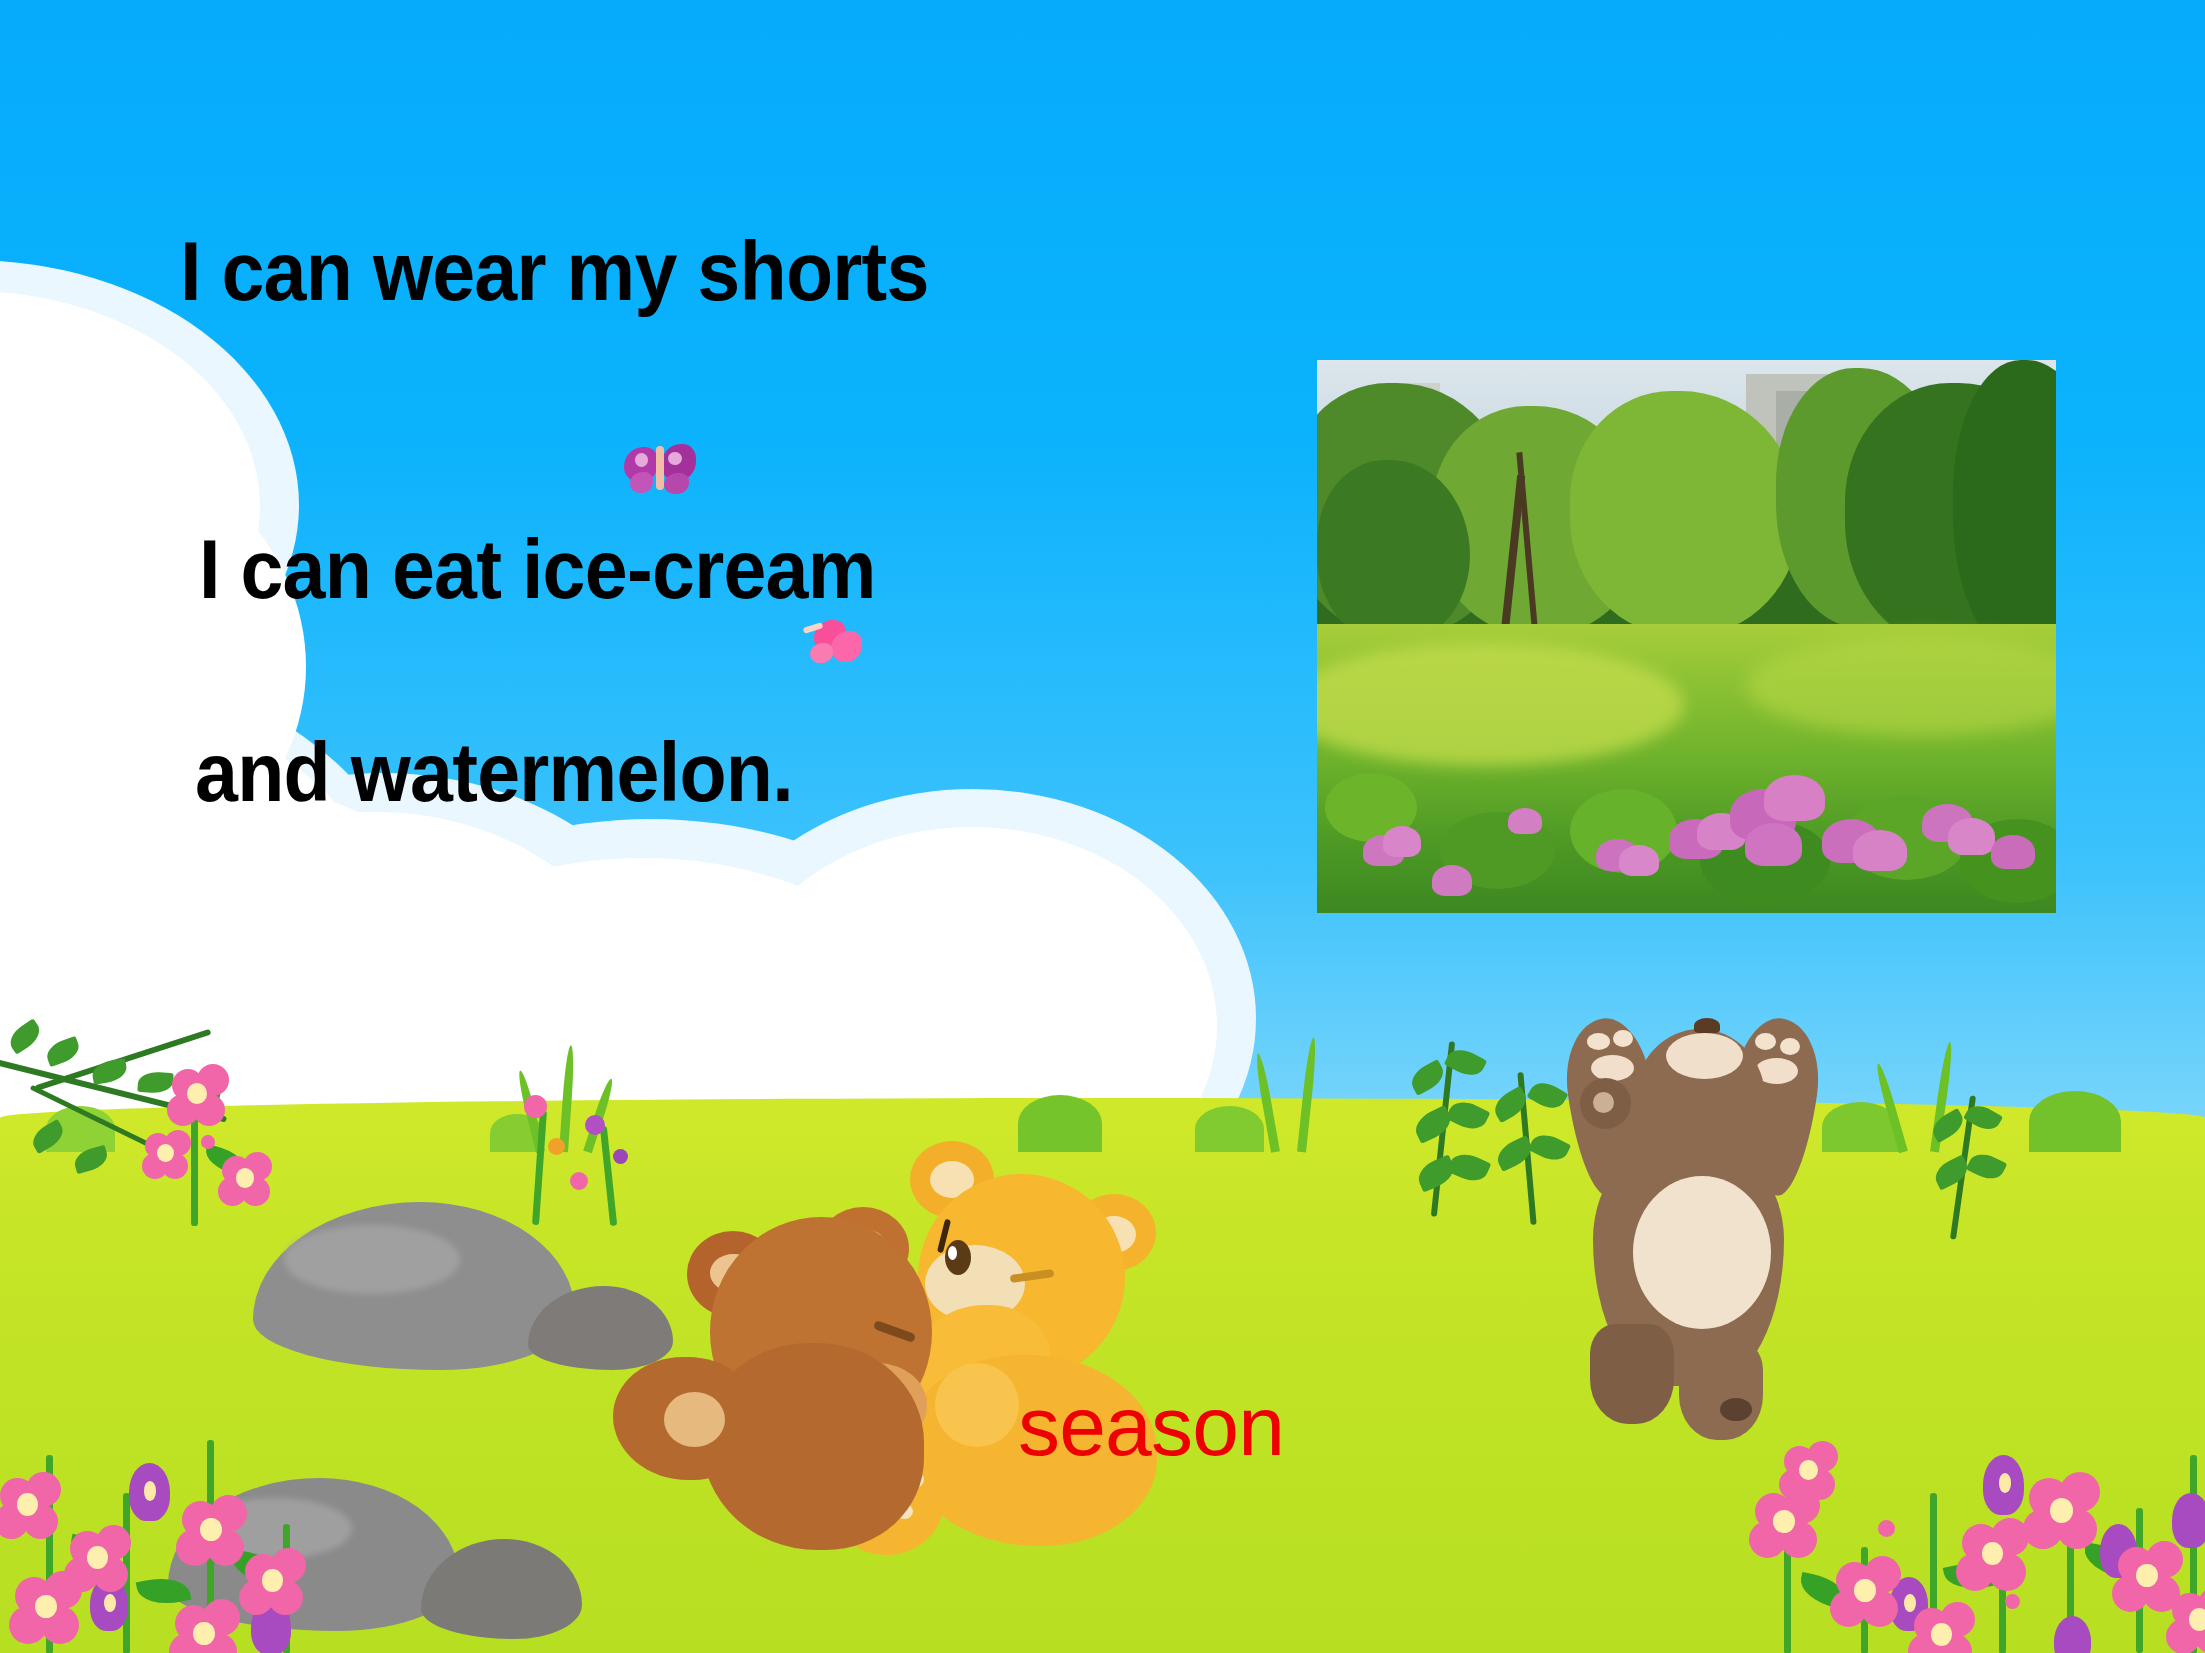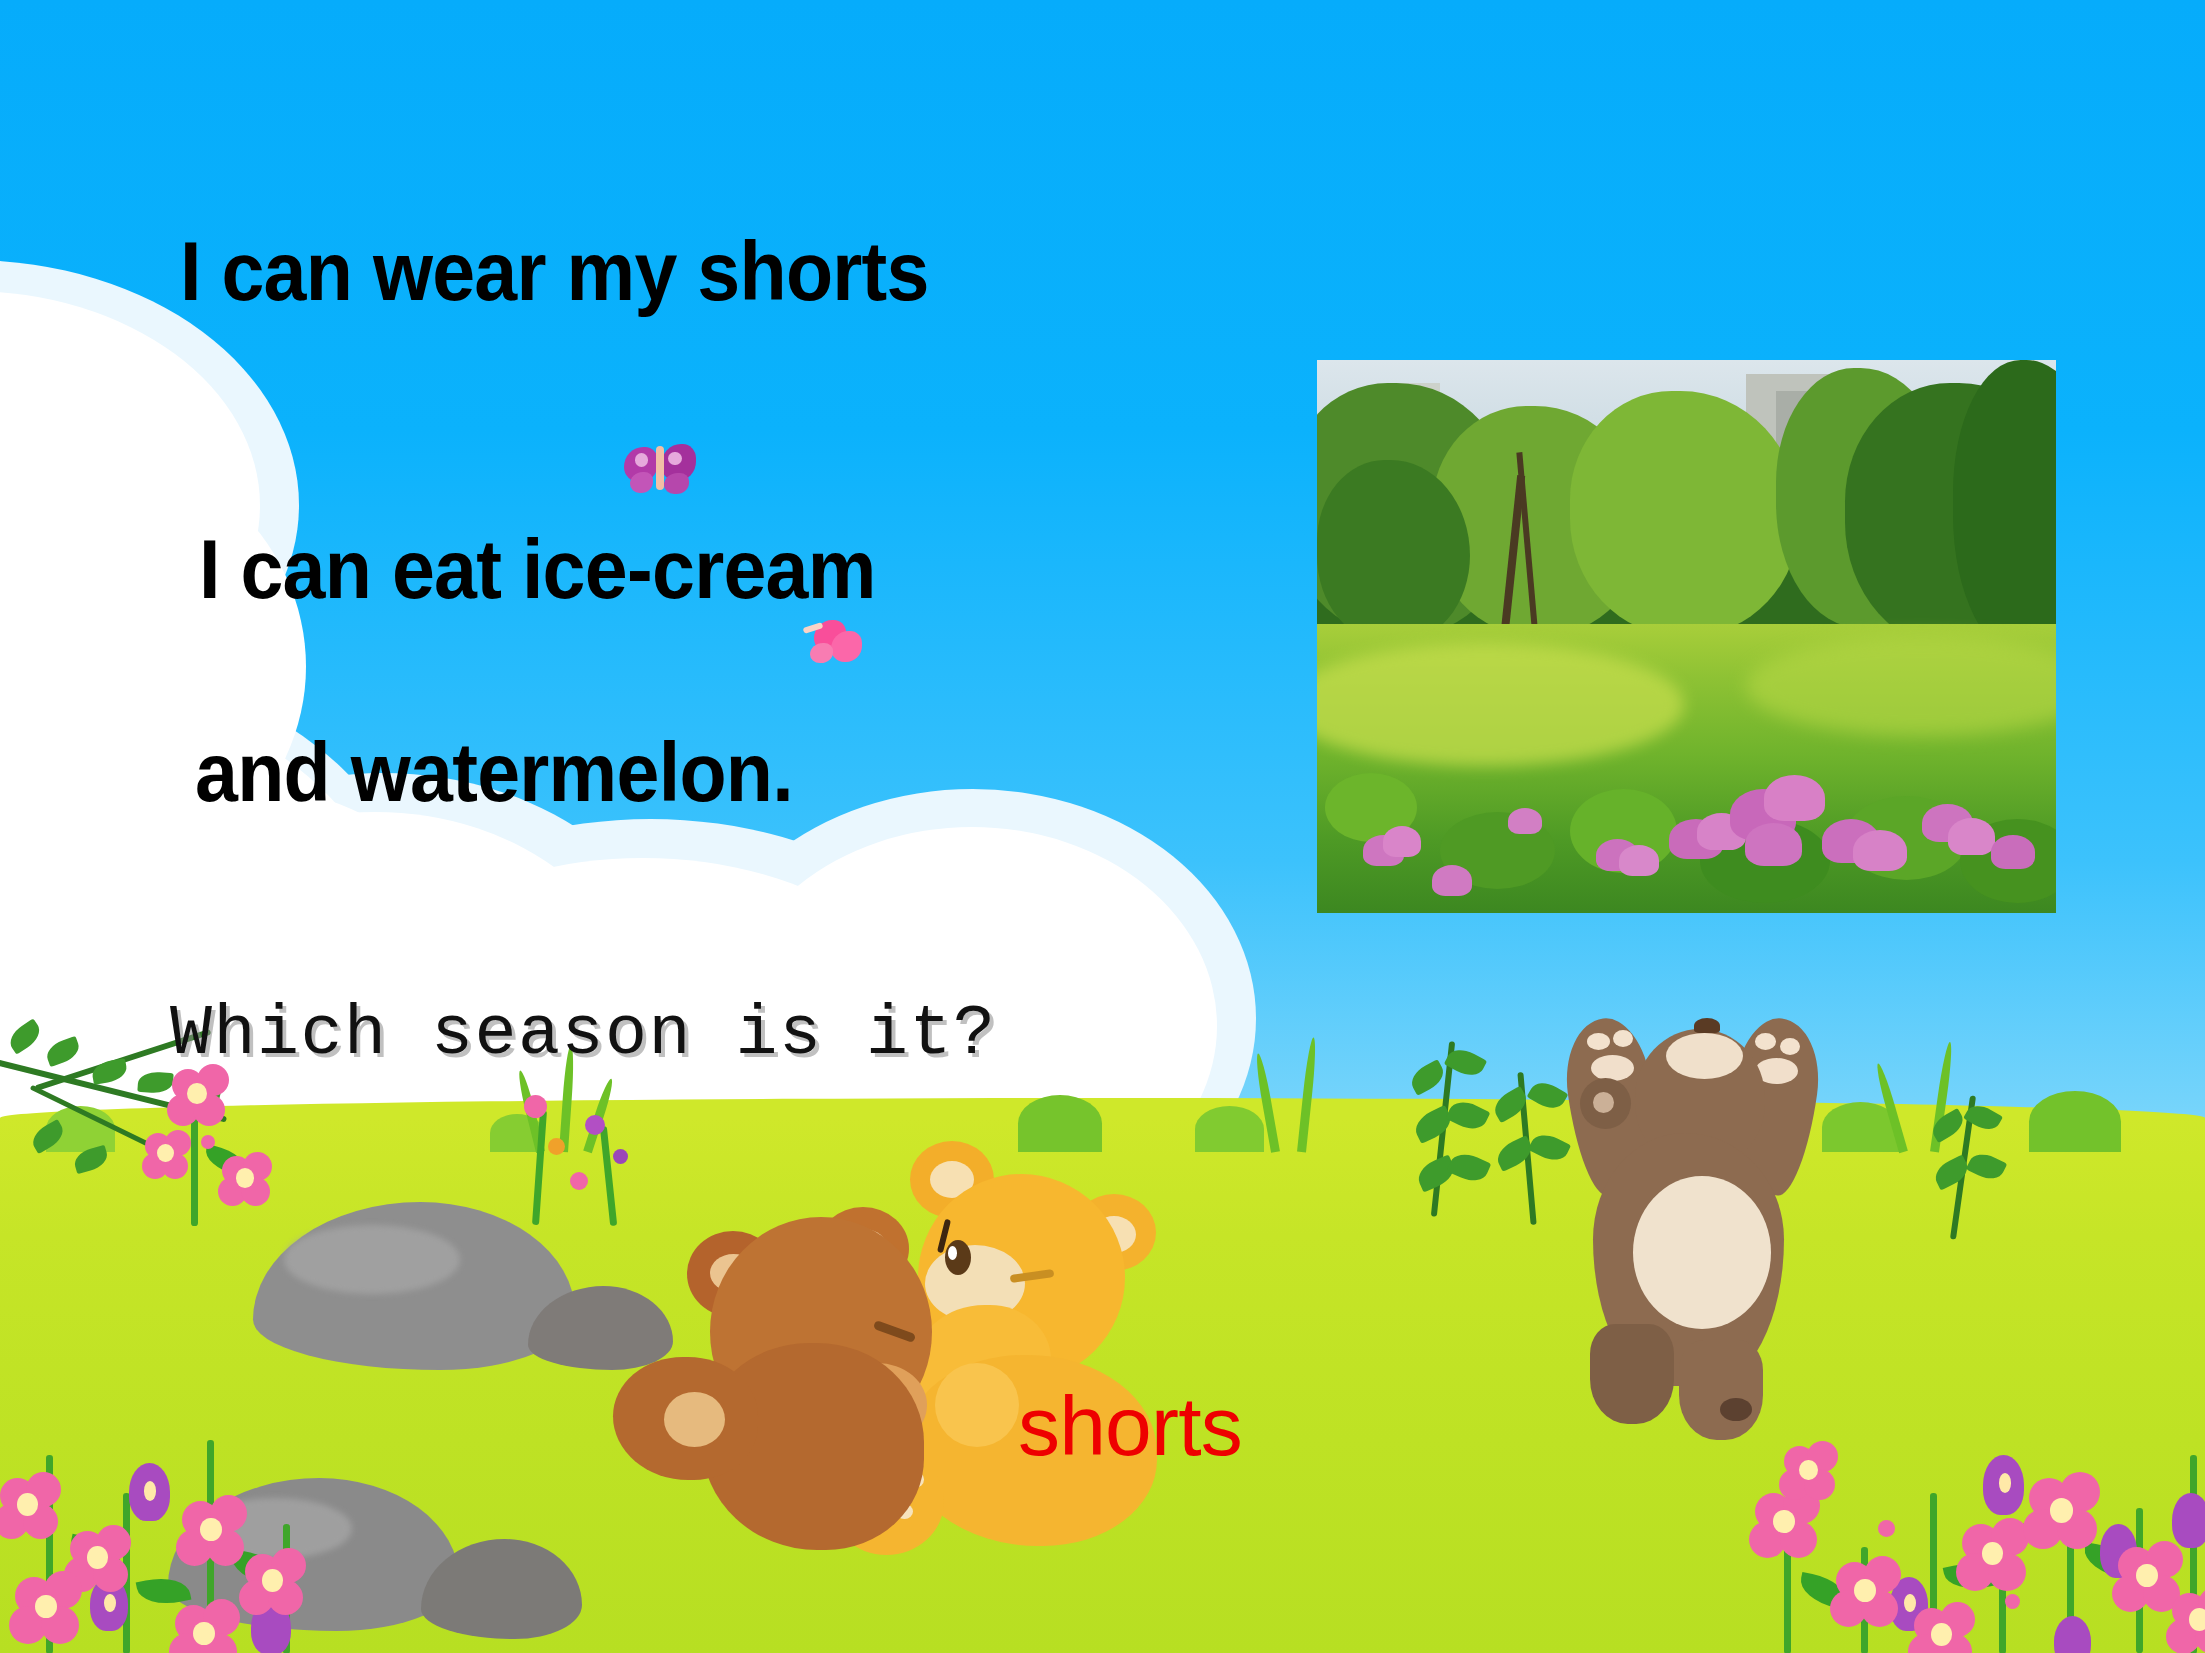--- a/index.html
+++ b/index.html
@@ -575,18 +575,17 @@
       <div class="fl-core" style="left:15.3px;top:13.8px;width:18.4px;height:20px;"></div>
     </div>
   </div>
 
   <div class="headline" id="line1">I can wear my shorts</div>
 
   <div class="headline" id="line2">I can eat ice-cream</div>
 
   <div class="headline" id="line3">and watermelon.</div>
 
-  <div id="question">Which season is it?</div>
-
-  <div id="answer">shorts</div>
+
+  <div id="answer">season</div>
 
 </div>
 
 
 </body></html>

